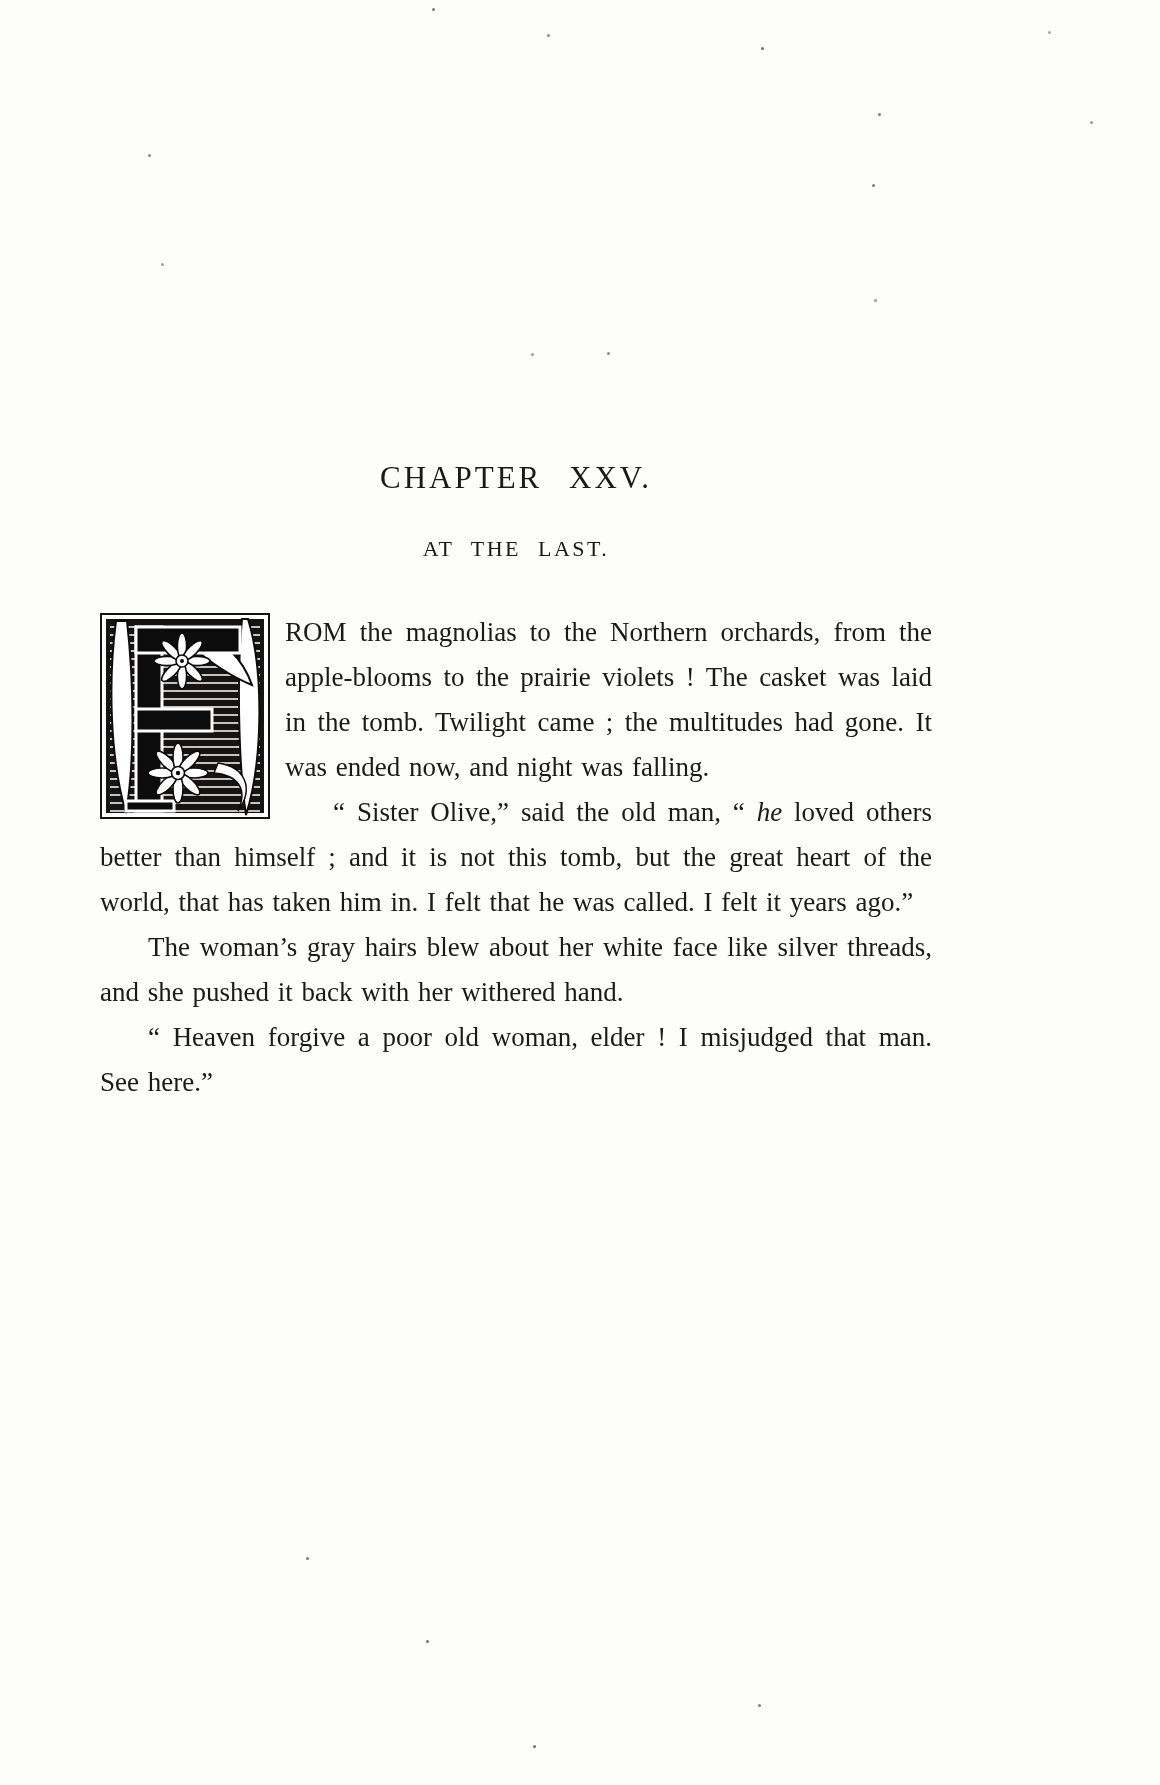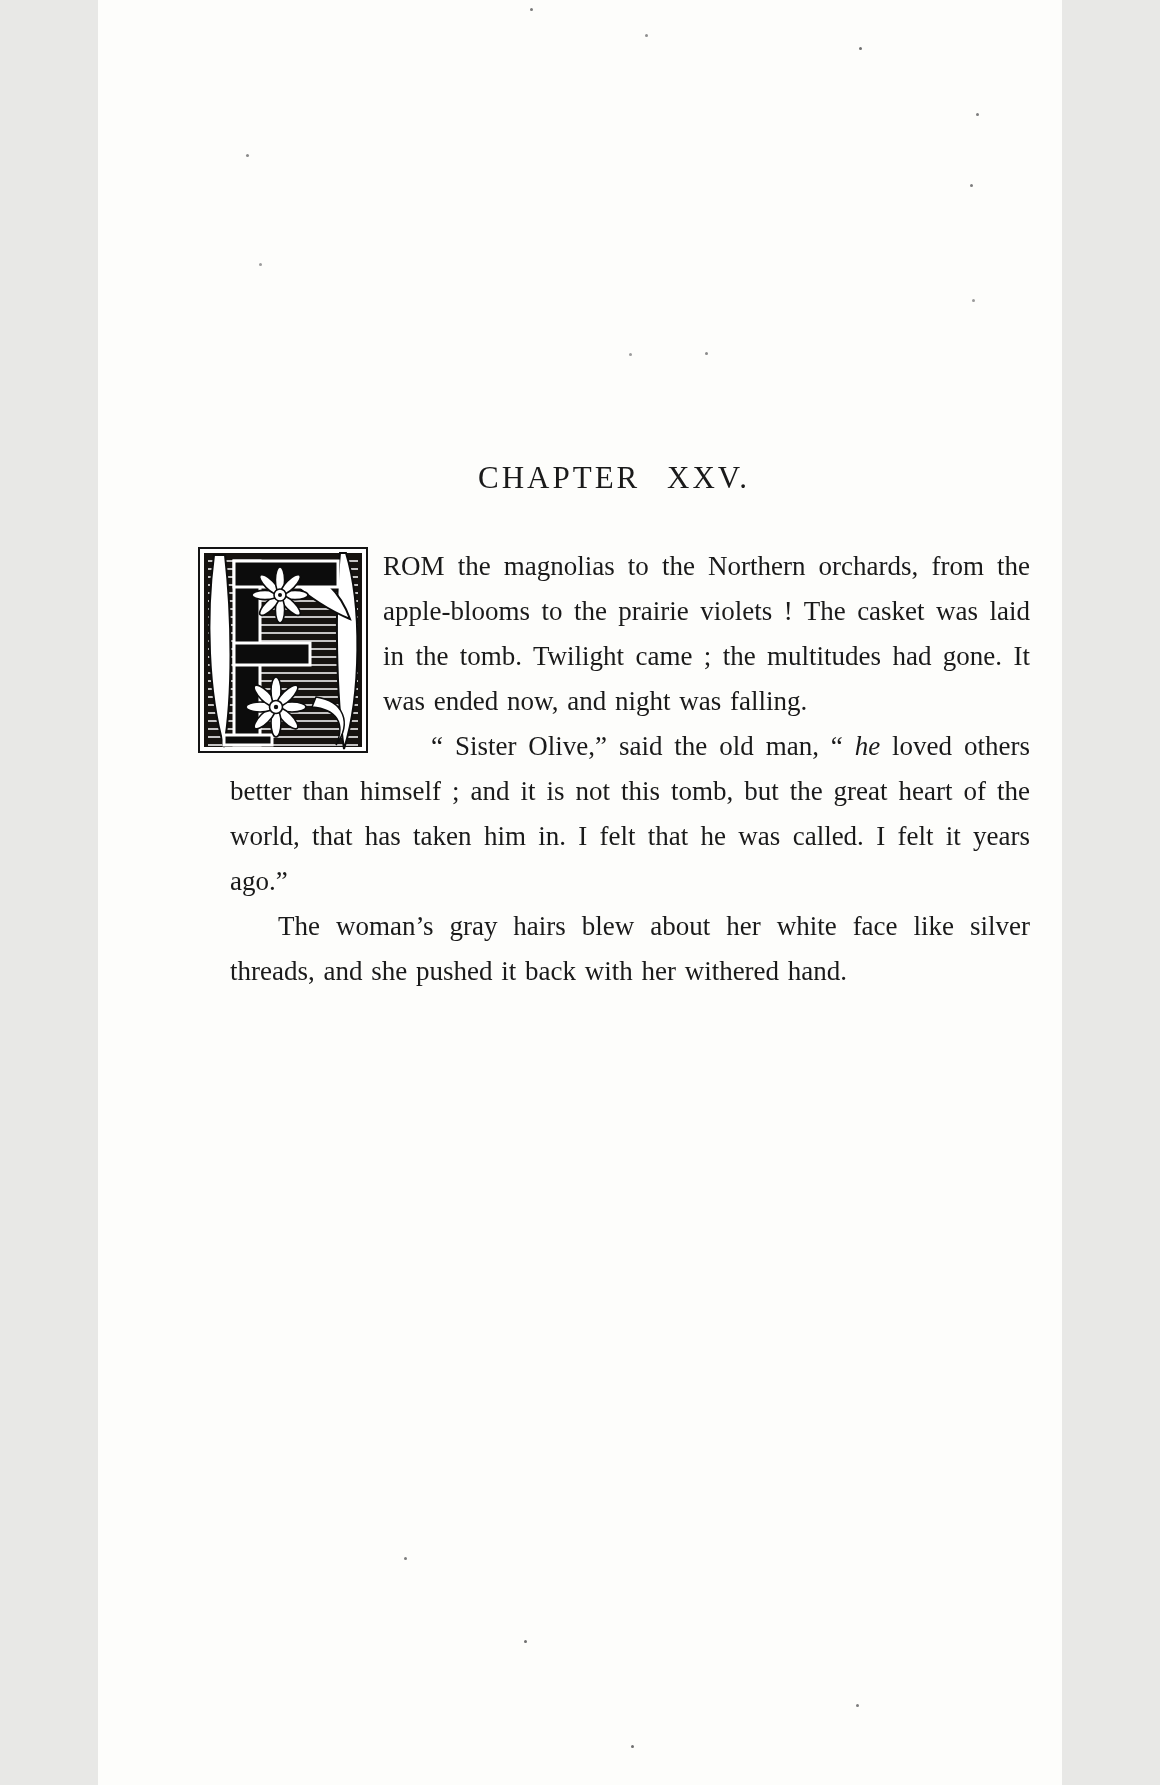--- a/index.html
+++ b/index.html
@@ -1,18 +1,18 @@
 <!DOCTYPE html>
 <html><head>
 <meta charset="utf-8">
 <style>
   html,body{margin:0;padding:0;background:#e8e8e6;}
   .page{
     position:relative;
-    width:964px;height:1785px;
+    width:1160px;height:1785px;
     margin:0 auto;
     background:#fdfdfb;
     font-family:"Liberation Serif","DejaVu Serif",serif;
     color:#1a1a1a;
     overflow:hidden;
   }
   .text-block{
     position:absolute;
     left:100px;top:460px;
     width:832px;
@@ -33,21 +33,21 @@
     word-spacing:9px;
     text-align:center;
   }
   .body-text{
     margin-top:48px;
     font-size:27px;
     line-height:45px;
     text-align:justify;
     word-spacing:2px;
   }
-  .body-text p{margin:0;text-indent:48px;padding-left:32px;}
+  .body-text p{margin:0;text-indent:48px;}
   .body-text p.first{text-indent:0;}
   .dropcap{
     float:left;
     width:170px;height:206px;
     margin:3px 15px 4px 0;
   }
   .dropcap svg{display:block;}
   .pagenum{
     margin-top:20px;
     padding-right:100px;
@@ -82,20 +82,21 @@
 <body>
 
 <div class="page">
 
   <div class="specks"></div>
 
   <div class="text-block">
 
     <h1 class="heading">CHAPTER XXV.</h1>
 
+    <h2 class="subheading">AT THE LAST.</h2>
 
     <div class="body-text">
 
       <div class="dropcap">
         <svg width="170" height="206" viewBox="0 0 170 206" xmlns="http://www.w3.org/2000/svg">
 
           <rect x="1" y="1" width="168" height="204" fill="#ffffff" stroke="#141414" stroke-width="2"></rect>
           <rect x="6" y="6" width="158" height="194" fill="#161310"></rect>
 
           <g stroke="#ffffff" stroke-width="1.5">
@@ -164,18 +165,19 @@
             <circle cx="0" cy="0" r="6.5" fill="#ffffff"></circle>
             <circle cx="0" cy="0" r="2.2" fill="#0c0c0c" stroke="none"></circle>
           </g>
         </svg>
       </div>
 
       <div>
           <p class="first"><span>ROM the magnolias to the Northern orchards, from the apple-blooms to the prairie violets ! The casket was laid in the tomb. Twilight came ; the multitudes had gone. It was ended now, and night was falling.</span></p>
           <p><span>“ Sister Olive,” said the old man, “ </span><i>he</i><span> loved others better than himself ; and it is not this tomb, but the great heart of the world, that has taken him in. I felt that he was called. I felt it years ago.”</span></p>
           <p><span>The woman’s gray hairs blew about her white face like silver threads, and she pushed it back with her withered hand.</span></p>
+          <p><span>“ Heaven forgive a poor old woman, elder ! I misjudged that man. See here.”</span></p>
         </div>
 
     </div>
 
   </div>
 </div>
 
 </body></html>

